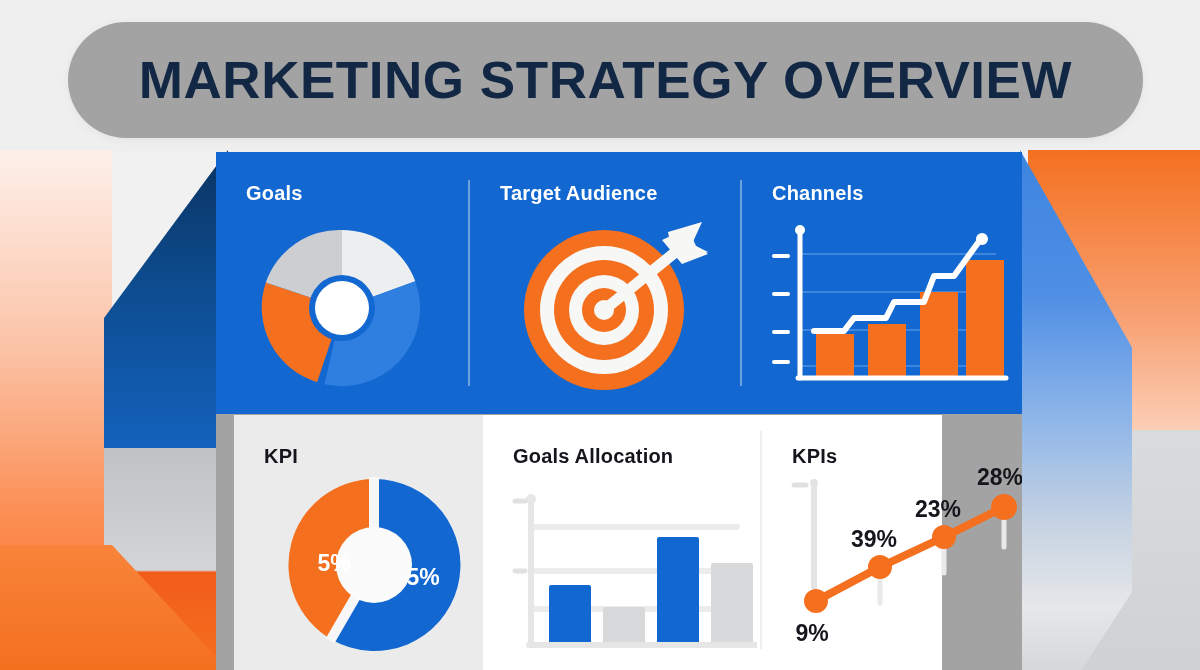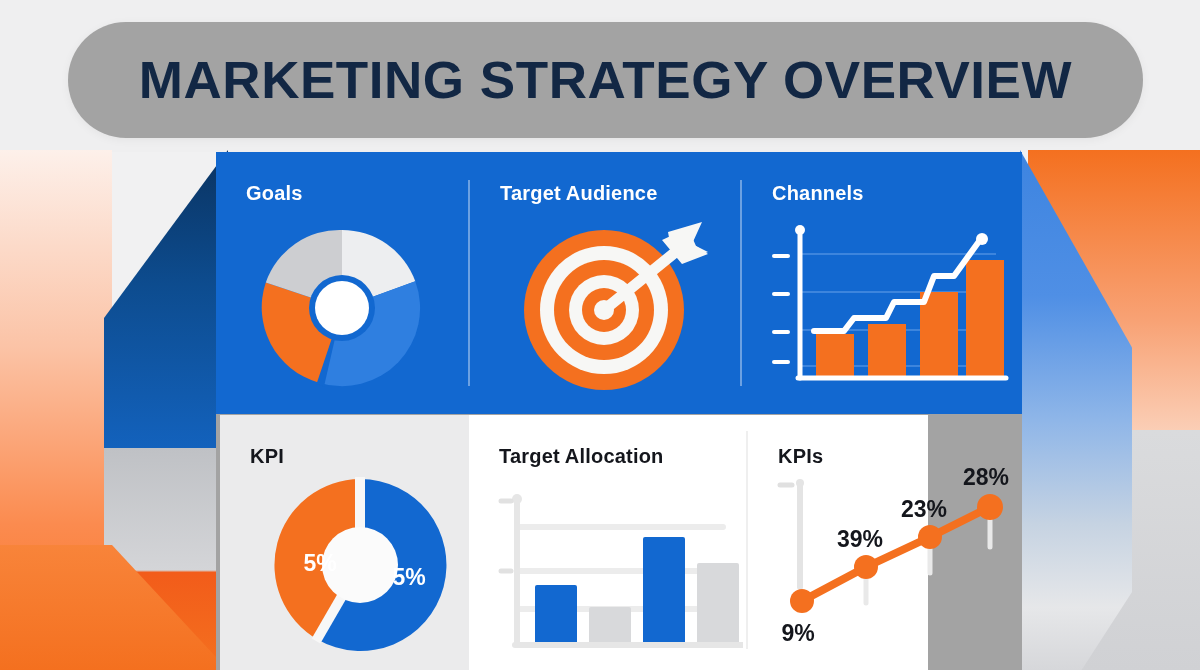--- a/index.html
+++ b/index.html
@@ -108,21 +108,21 @@
     overflow: hidden;
   }
   .row-blue {
     position: absolute;
     left: 0; top: 0;
     width: 806px; height: 262px;
     background: #1268d0;
   }
   .row-bottom {
     position: absolute;
-    left: 4px; top: 263px;
+    left: 18px; top: 263px;
     width: 708px; height: 255px;
     background: #ffffff;
   }
   .kpi-gray-panel {
     position: absolute;
     left: 0; top: 0;
     width: 249px; height: 255px;
     background: #ebebec;
   }
 
@@ -272,21 +272,21 @@
 
             <circle cx="88" cy="100" r="38" fill="#fbfbfb"></circle>
 
             <text x="48" y="106" text-anchor="middle" fill="#ffffff" font-family="Liberation Sans, sans-serif" font-size="23" font-weight="bold">5%</text>
             <text x="137" y="120" text-anchor="middle" fill="#ffffff" font-family="Liberation Sans, sans-serif" font-size="23" font-weight="bold">5%</text>
           </svg>
         </div>
       </div>
 
       <div class="panel" style="left:249px;width:277px;">
-        <div class="panel-title on-light nosel">Target Allocation</div>
+        <div class="panel-title on-light nosel">Goals Allocation</div>
         <div style="position:absolute;left:24px;top:64px;">
           <svg width="250" height="176" viewBox="0 0 250 176">
 
             <g stroke="#ececec" stroke-width="6" stroke-linecap="round">
               <line x1="24" y1="48" x2="230" y2="48"></line>
               <line x1="24" y1="92" x2="230" y2="92"></line>
               <line x1="24" y1="130" x2="230" y2="130"></line>
             </g>
 
             <rect x="42" y="106" width="42" height="60" rx="2" fill="#1268d0"></rect>

